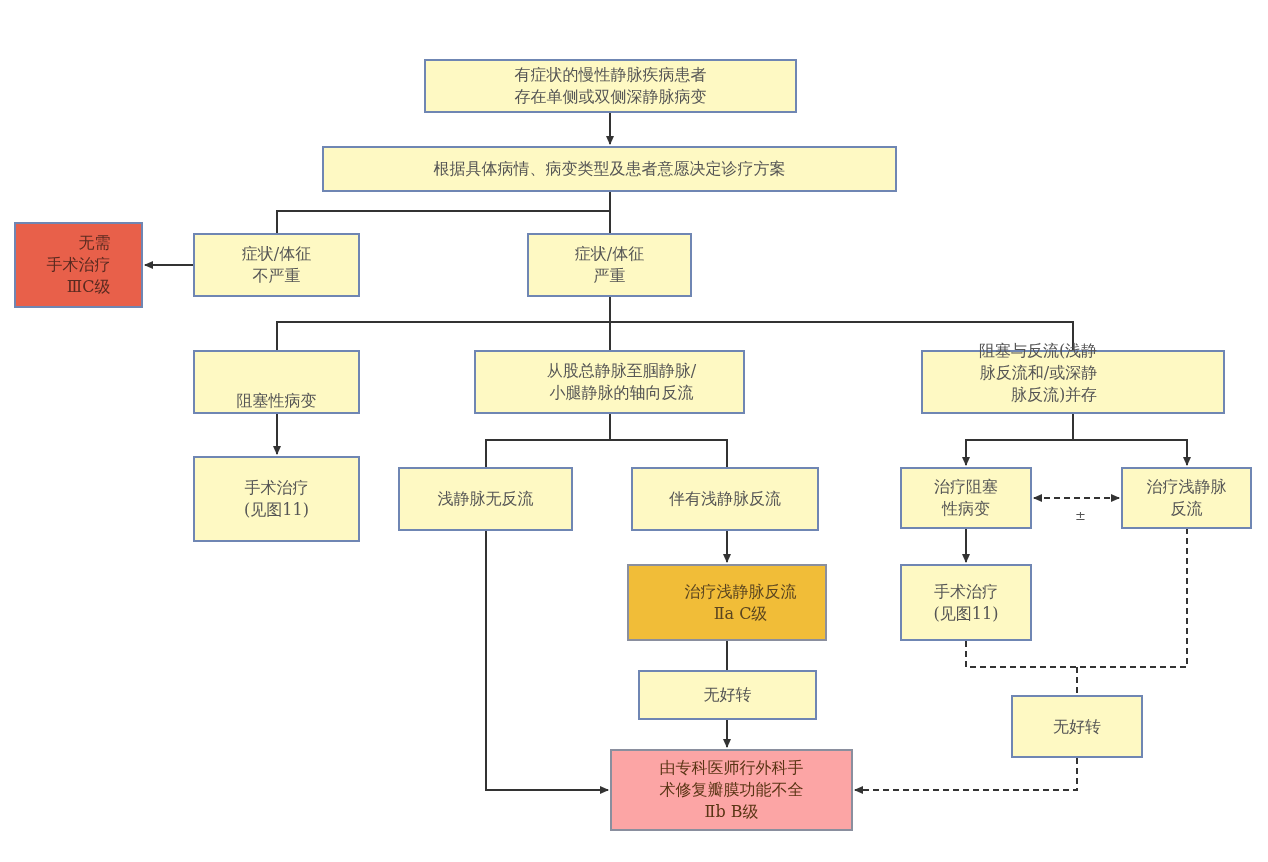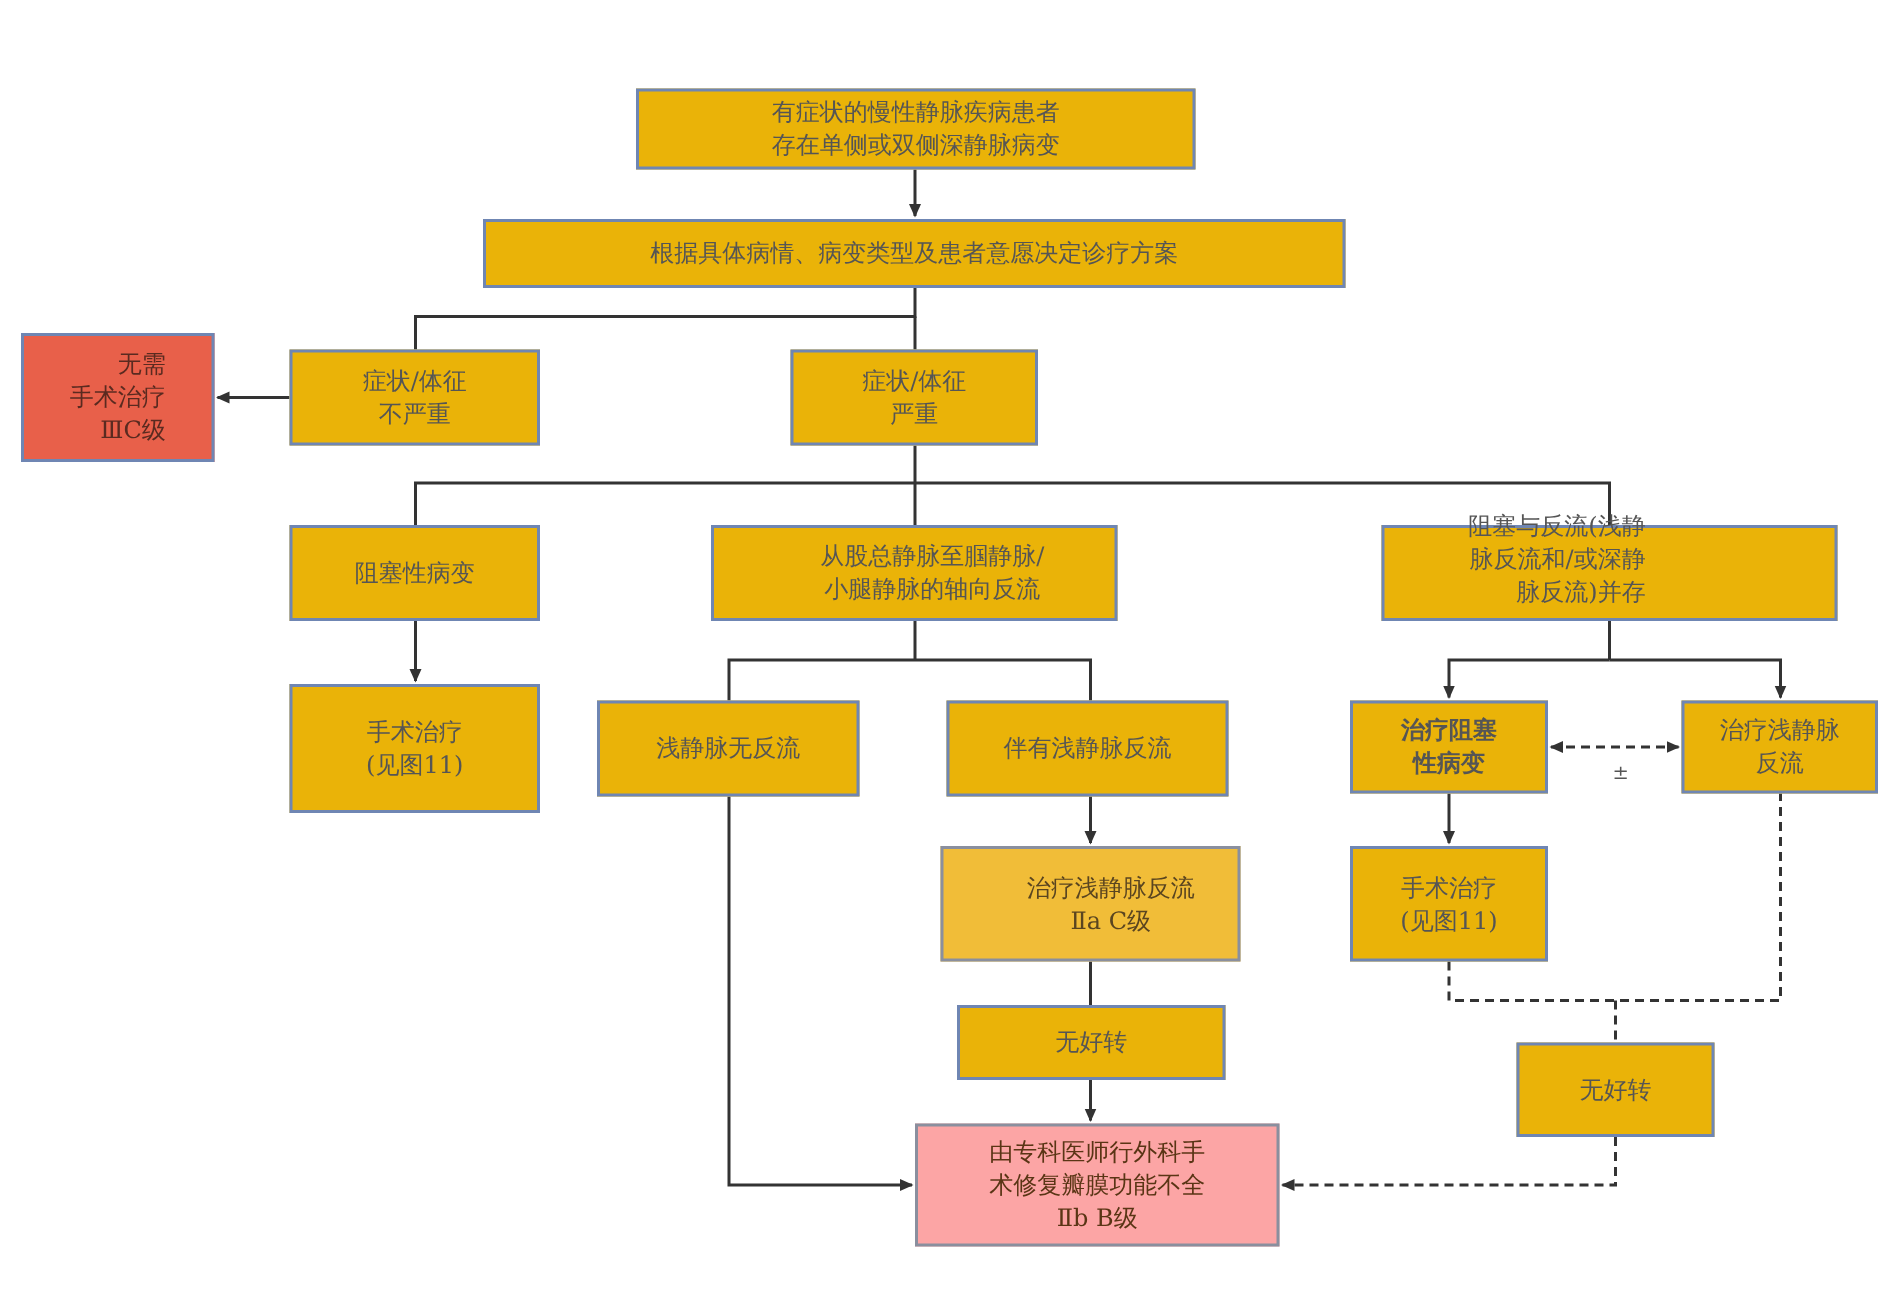--- a/index.html
+++ b/index.html
@@ -1,19 +1,19 @@
 <!DOCTYPE html>
 <html><head>
 <meta charset="utf-8">
 <style>
   html, body { margin:0; padding:0; background:#ffffff; }
   body { width:1268px; height:862px; position:relative; overflow:hidden;
          font-family:"DejaVu Serif","Liberation Serif",serif; color:#555; }
   svg.conn { position:absolute; left:0; top:0; width:1268px; height:862px; pointer-events:none; }
-  .box { position:absolute; box-sizing:border-box; border:2px solid #6f86b3; background:#eab308;
+  .box { position:absolute; box-sizing:border-box; border:2px solid #6f86b3; background:#fef9c3;
          display:flex; align-items:center; justify-content:center; text-align:center;
          font-size:16px; line-height:22px; color:#555; }
   .box .t { white-space:pre-line; }
   .red { background:#e8604a; border-color:#6f86b3; color:#5a2a20;text-align:right; }
   .yellow { background:#f1bd38; border-color:#8a8f9e; color:#5a4520;padding-left:27px; }
   .orange { background:#fca5a5; border-color:#8a8f9e; color:#5a3515; }
   .pm { position:absolute; font-size:13px; color:#555; }
 </style>
 </head>
 <body>
@@ -70,21 +70,21 @@
 ⅢC级</span>
 </div>
 <div class="box" style="left:193px;top:233px;width:167px;height:64px;">
   <span class="t">症状/体征
 不严重</span>
 </div>
 <div class="box" style="left:527px;top:233px;width:165px;height:64px;">
   <span class="t">症状/体征
 严重</span>
 </div>
-<div class="box" style="left:193px;top:350px;width:167px;height:64px;">
+<div class="box" style="left:193px;top:350px;width:167px;height:64px;align-items:flex-end;">
   <span class="t">阻塞性病变</span>
 </div>
 <div class="box" style="left:474px;top:350px;width:271px;height:64px;padding-left:24px;">
   <span class="t">从股总静脉至腘静脉/
 小腿静脉的轴向反流</span>
 </div>
 <div class="box" style="left:921px;top:350px;width:304px;height:64px;align-items:flex-start;text-align:right;">
   <span class="t" style="margin-top:-12px;margin-right:70px;">阻塞与反流(浅静
 脉反流和/或深静
 脉反流)并存</span>
@@ -92,21 +92,21 @@
 <div class="box" style="left:193px;top:456px;width:167px;height:86px;">
   <span class="t">手术治疗
 (见图11)</span>
 </div>
 <div class="box" style="left:398px;top:467px;width:175px;height:64px;">
   <span class="t">浅静脉无反流</span>
 </div>
 <div class="box" style="left:631px;top:467px;width:188px;height:64px;">
   <span class="t">伴有浅静脉反流</span>
 </div>
-<div class="box" style="left:900px;top:467px;width:132px;height:62px;font-weight:bold;">
+<div class="box" style="left:900px;top:467px;width:132px;height:62px;">
   <span class="t">治疗阻塞
 性病变</span>
 </div>
 <div class="box" style="left:1121px;top:467px;width:131px;height:62px;">
   <span class="t">治疗浅静脉
 反流</span>
 </div>
 <span class="pm" style="left:1075px;top:508px;">±</span>
 <div class="box yellow" style="left:627px;top:564px;width:200px;height:77px;">
   <span class="t">治疗浅静脉反流

